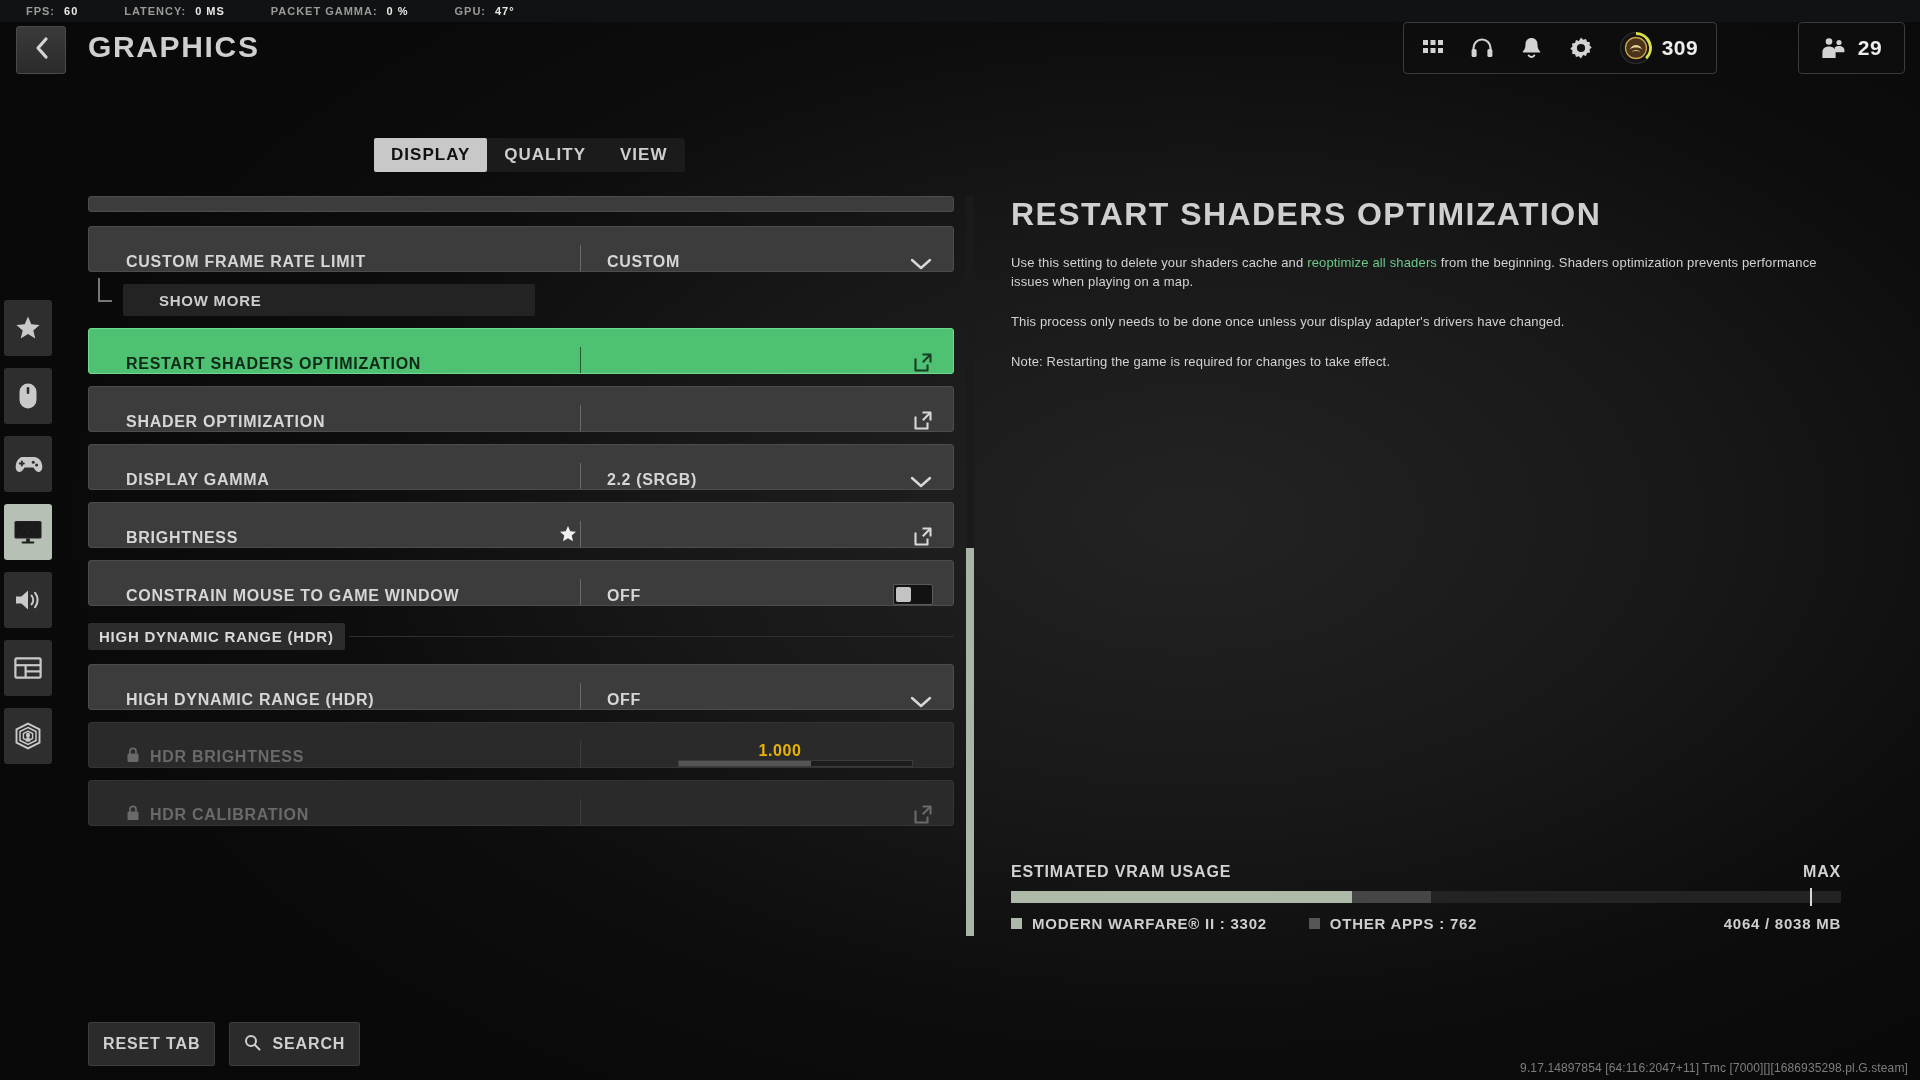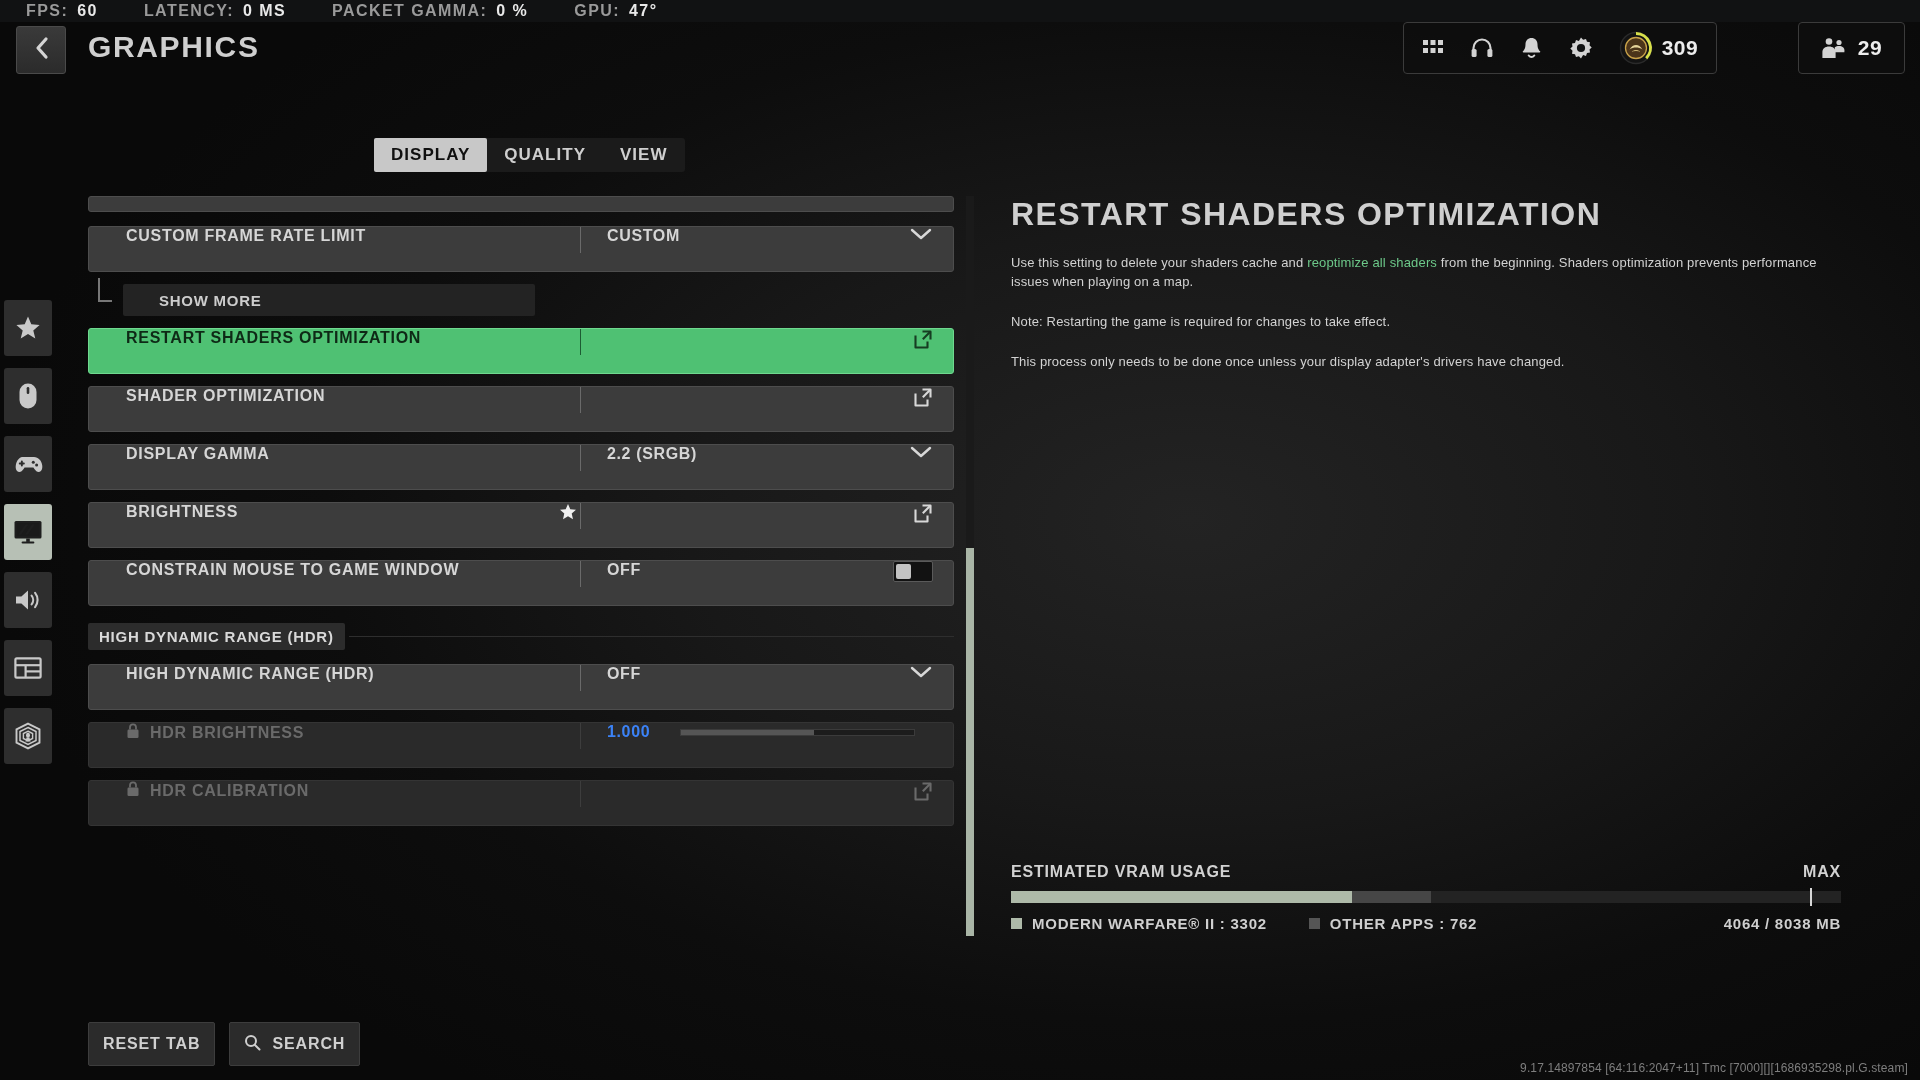--- a/index.html
+++ b/index.html
@@ -15,21 +15,21 @@
       radial-gradient(1200px 700px at 62% 48%, #232323 0%, #181818 42%, #0d0d0d 72%, #090909 100%),
       #0a0a0a;
   }
 
   
   .perfbar {
     position:absolute; left:0; top:0; width:1920px; height:22px;
     background:#111213;
     display:flex; align-items:center; gap:0px;
     padding-left:26px;
-    font-size:16px; font-weight:bold; letter-spacing:.09em;
+    font-size:11px; font-weight:bold; letter-spacing:.09em;
     color:#9a9a9a;
   }
   .perfbar .pitem { display:flex; align-items:baseline; gap:9px; margin-right:46px; }
   .perfbar .pval { color:#e9e9e9; }
 
   
   .backbtn {
     position:absolute; left:16px; top:26px; width:50px; height:48px;
     background:linear-gradient(180deg,#3a3a3a,#2b2b2b);
     border:1px solid #4a4a4a; border-radius:3px;
@@ -82,21 +82,21 @@
   .tab.active { background:#c8c8c8; color:#101010; border-radius:2px; }
 
   
   .list {
     position:absolute; left:88px; top:196px; width:866px; height:740px;
     overflow:hidden;
   }
   .row {
     position:relative; height:46px; margin-bottom:12px;
     background:#3c3c3c; border:1px solid #4d4d4d; border-radius:3px;
-    display:flex; align-items:flex-start;
+    display:flex; align-items:flex-end;
   }
   .row.partial { height:16px; margin-bottom:14px; }
   .row.selected { background:#4fc173; border-color:#6fd98f; }
   .row.disabled { background:#2a2a2a; border-color:#343434; }
   .row .label {
     flex:0 0 491px; padding-left:37px;
     font-size:16px; font-weight:bold; letter-spacing:.045em;
     color:#d6d6d6; font-stretch:condensed;
     display:flex; align-items:center; gap:10px;
   }
@@ -104,21 +104,21 @@
   .row.disabled .label { color:#6a6a6a; }
   .row .divider { width:1px; height:26px; background:#6a6a6a; }
   .row.selected .divider { background:#1d5c33; }
   .row.disabled .divider { background:#3d3d3d; }
   .row .value {
     flex:1; padding-left:26px;
     font-size:16px; font-weight:bold; letter-spacing:.04em;
     color:#d6d6d6; font-stretch:condensed;
     display:flex; align-items:center;
   }
-  .row.disabled .value { color:#3b82f6; }
+  .row.disabled .value { color:#eab308;flex-direction:column; }
   .row .right { position:absolute; right:20px; display:flex; align-items:center; }
   .row .starmark { position:absolute; left:470px; }
 
   .subrow {
     position:relative; height:32px; margin-bottom:12px;
     margin-left:35px; width:412px;
     background:#232323; border-radius:2px;
     display:flex; align-items:center; padding-left:36px;
     font-size:15px; font-weight:bold; letter-spacing:.05em;
     color:#cdcdcd; font-stretch:condensed;
@@ -521,22 +521,22 @@
       </div>
     </div>
 
   <div class="sbar">
     <div class="thumb" style="top:352px;height:388px;"></div>
   </div>
 
   <div class="detail">
     <h1>RESTART SHADERS OPTIMIZATION</h1>
     <p><span>Use this setting to delete your shaders cache and </span><span class="hl">reoptimize all shaders</span><span> from the beginning. Shaders optimization prevents performance issues when playing on a map.</span></p>
+    <p>This process only needs to be done once unless your display adapter's drivers have changed.</p>
     <p>Note: Restarting the game is required for changes to take effect.</p>
-    <p>This process only needs to be done once unless your display adapter's drivers have changed.</p>
   </div>
 
   <div class="vram">
     <div class="vtop">
       <span class="vtitle">ESTIMATED VRAM USAGE</span>
       <span class="vmax">MAX</span>
     </div>
     <div class="vbar">
       <div class="seg-a" id="vseg-a" style="width: 41.0799%; background: rgb(174, 186, 169);"></div>
       <div class="seg-b" id="vseg-b" style="width: 9.47997%; background: rgb(70, 70, 70);"></div>

